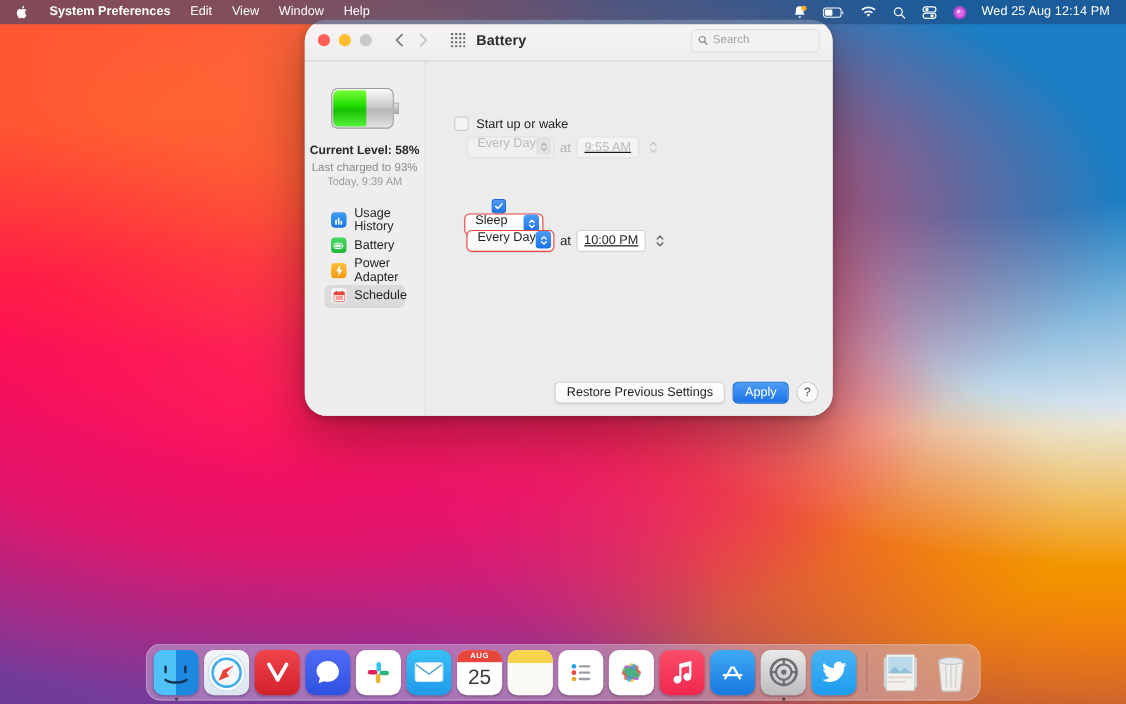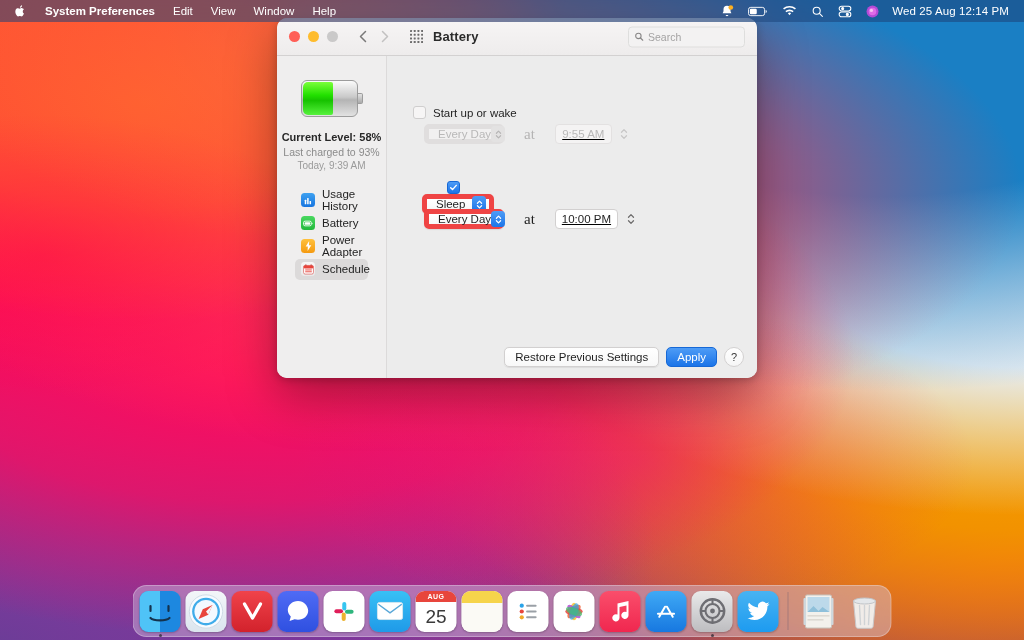--- a/index.html
+++ b/index.html
@@ -55,21 +55,21 @@
   .mb-item.bold { font-weight: bold; }
   .mb-apple { padding: 0 9px 0 6px; display: flex; align-items: center; }
   .mb-right { margin-left: auto; display: flex; align-items: center; gap: 0; padding-right: 2px; }
   .mb-ico { padding: 0 7px; display: flex; align-items: center; }
   .mb-clock { padding: 0 5px 0 6px; font-size: 11.5px; white-space: nowrap; letter-spacing: .1px;}
   
   #window {
     position: absolute; left: 277px; top: 18px;
     width: 480px; height: 360px;
     background: #ececec;
-    border-radius: 10px;
+    border-radius: 20px;
     box-shadow: 0 18px 50px rgba(0,0,0,0.34), 0 2px 8px rgba(0,0,0,0.22);
     overflow: hidden;
     z-index: 20;
   }
   #titlebar {
     height: 37px;
     background: linear-gradient(#f7f5f5, #eeecec);
     border-bottom: 1px solid #d3d1d1;
     display: flex; align-items: center;
     padding: 0 12px;
@@ -164,40 +164,40 @@
     display: flex; align-items: center; justify-content: center;
     flex: 0 0 13px;
   }
   .cb.off { background: #f6f5f5; border: 1px solid #cfcece; }
   .cb.on  { background: linear-gradient(#4e9cf6,#1b74e8); border: 1px solid #1668d6; }
   .cb-label { font-size: 11.5px; color: #1f1f1f; margin-left: 7px; }
   .popup {
     height: 20px;
     border-radius: 5px;
     background: linear-gradient(#ffffff,#f7f7f7);
-    border: 5px solid #ef4444;
+    border: 1px solid #ef4444;
     box-shadow: 0 0.5px 1px rgba(0,0,0,0.08);
-    display: flex; align-items: center;
+    display: flex; align-items: flex-start;
     padding: 0 0 0 9px;
     font-size: 11.5px; color: #1e1e1e;
     box-sizing: border-box;
     position: relative;
   }
   .popup.dim { background: #f1f0f0; border-color: #e0dede; color: #b9b8b8; box-shadow:none; }
   .popup .pu-label { flex: 1; white-space: nowrap; }
   .pu-chev {
     width: 14px; height: 16px; margin-right: 3px;
     border-radius: 3.5px;
     background: linear-gradient(#4e9cf6,#1b74e8);
     display: flex; flex-direction: column; align-items: center; justify-content: center;
     gap: 1px;
     flex: 0 0 14px;
   }
   .pu-chev.dim { background: #e3e2e2; }
-  .at-label { font-size: 15px; color: #1e1e1e; margin: 0 20px; font-family: Liberation Serif, serif; }
+  .at-label { font-size: 12px; color: #1e1e1e; margin: 0 5px; }
   .at-label.dim { color: #b4b3b3; }
   .stepper-wrap { display: flex; align-items: center; gap: 7px; text-decoration: underline; }
   .timefield {
     height: 20px; box-sizing: border-box;
     background: #fff; border: 1px solid #d2d0d0;
     border-radius: 4px;
     display: flex; align-items: center; justify-content: center;
     font-size: 11.5px; color: #1e1e1e;
     padding: 0 6px;
     min-width: 57px;

